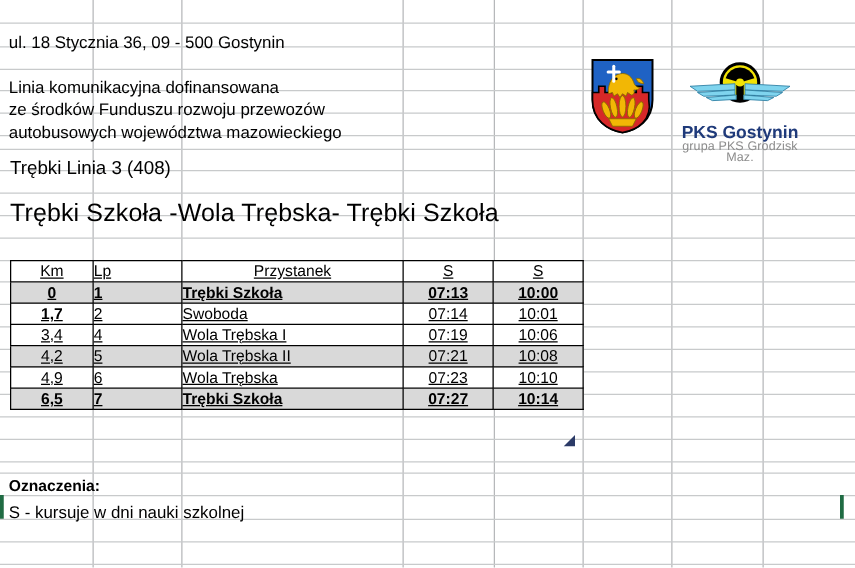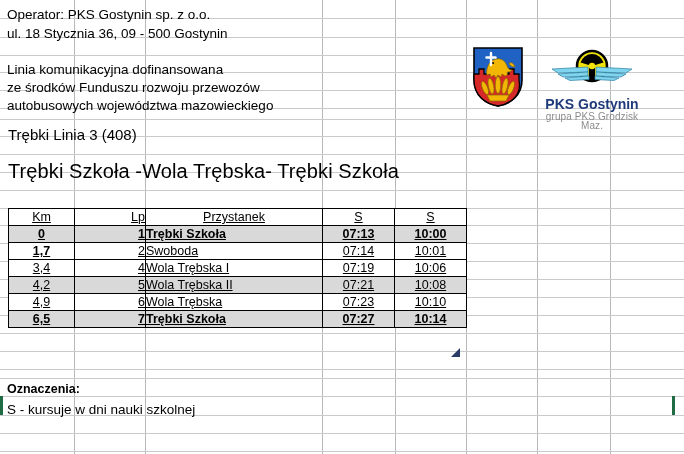--- a/index.html
+++ b/index.html
@@ -33,21 +33,21 @@
   }
   table.tt td{
     border:1px solid #000;
     height:17px;
     padding:0 0;
     white-space:nowrap;
     box-sizing:border-box;
     text-decoration:underline;
   }
   .c-km{width:66px;text-align:center;}
-  .c-lp{width:71px;text-align:right;}
+  .c-lp{width:71px;text-align:left;}
   .c-st{width:177px;text-align:left;margin-left:36px;}
   .c-s {width:72px;text-align:center;}
   tr.shade td{background:#d9d9d9;}
   td.b{font-weight:bold;}
   tr.allb td{font-weight:bold;}
   .corner{position:absolute;left:451px;top:348px;width:0;height:0;
           border-left:9px solid transparent;border-bottom:9px solid #2b3a67;z-index:3;}
 
   
   #legend-head{position:absolute;left:7px;top:382px;font-size:12.5px;font-weight:bold;}
@@ -96,21 +96,20 @@
     <div class="hline" style="top: 369px;"></div>
     <div class="hline" style="top: 378px;"></div>
     <div class="hline" style="top: 396px;"></div>
     <div class="hline" style="top: 415px;"></div>
     <div class="hline" style="top: 433px;"></div>
     <div class="hline" style="top: 451px;"></div>
   </div>
 
 <div id="sheet">
 
-  <div class="hdrline" style="top:8px">Operator: PKS Gostynin sp. z o.o.</div>
   <div class="hdrline" style="top:27px">ul. 18 Stycznia 36, 09 - 500 Gostynin</div>
   <div class="hdrline" style="top:81px">ze środków Funduszu rozwoju przewozów</div>
   <div class="hdrline" style="top:63px">Linia komunikacyjna dofinansowana</div>
   <div class="hdrline" style="top:99px">autobusowych województwa mazowieckiego</div>
 
   <div class="coa">
     <svg width="52" height="62" viewBox="0 0 52 62">
       <path d="M2 2 H50 V34 C50 50 38 58 26 60 C14 58 2 50 2 34 Z" fill="#1f62c4" stroke="#000" stroke-width="1.6"></path>
       <path d="M2 28 h5 v-5 h5 v5 h5 v-5 h5 v5 h5 v-5 h5 v5 h5 v-5 h5 v5 h5 V34 C50 50 38 58 26 60 C14 58 2 50 2 34 Z" fill="#d62828" stroke="#000" stroke-width="1.3"></path>
 

